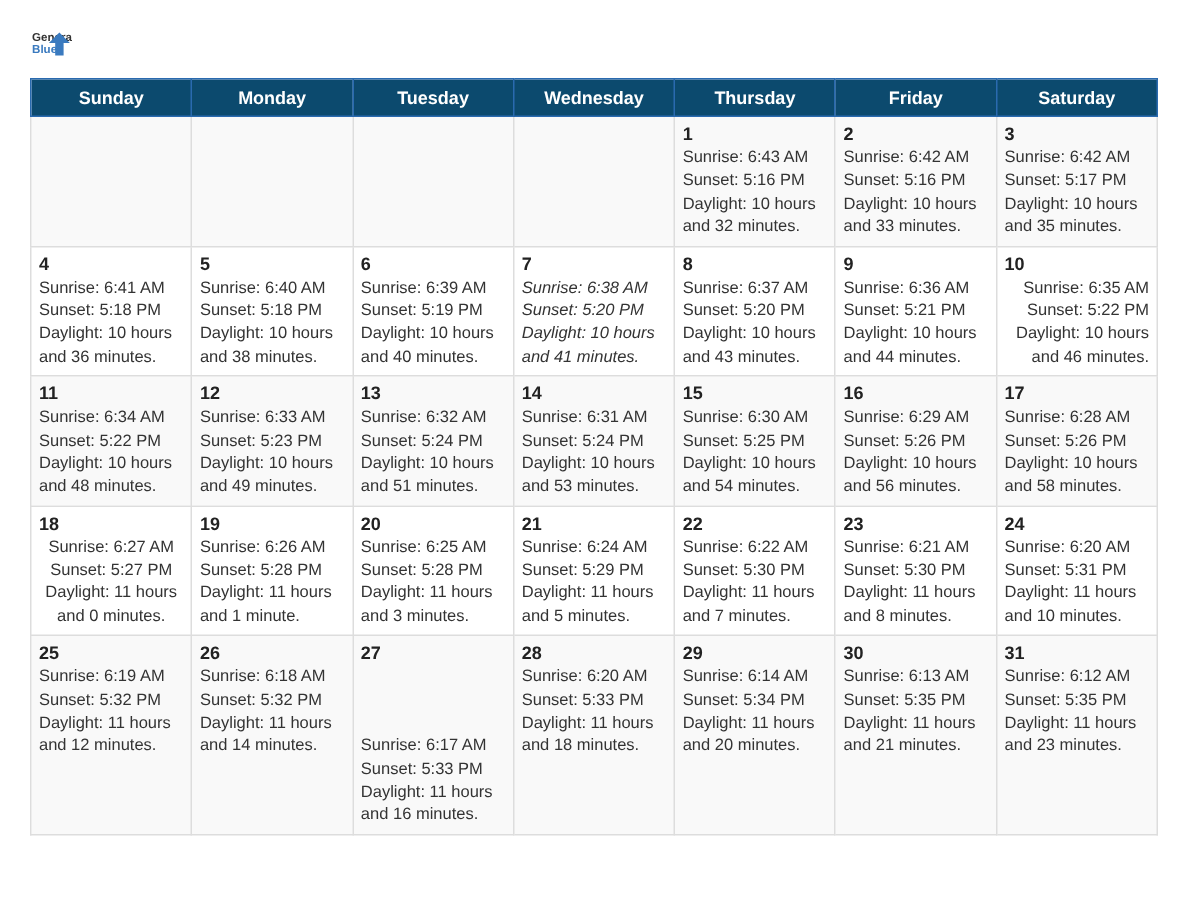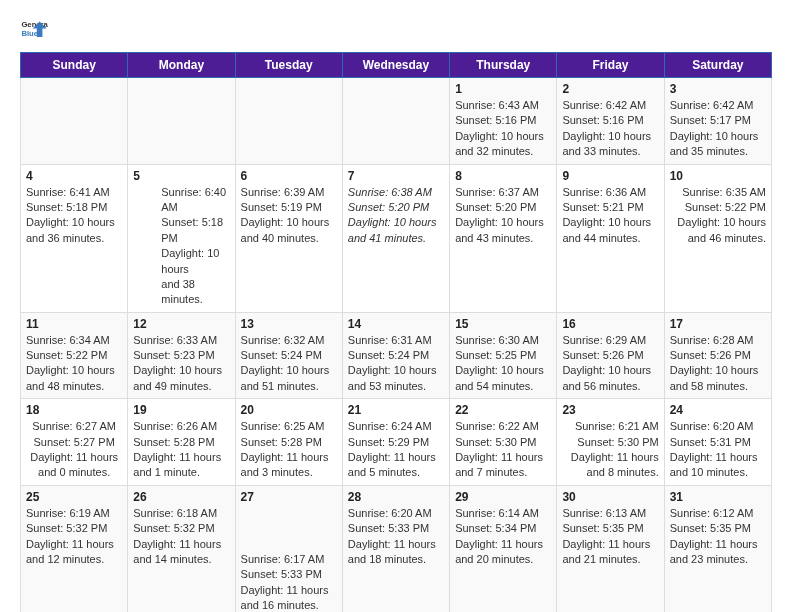--- a/index.html
+++ b/index.html
@@ -33,21 +33,21 @@
       font-size: 15px;
       color: #555;
       margin-bottom: 8px;
     }
     .calendar-table {
       width: 100%;
       border-collapse: collapse;
       font-size: 11px;
     }
     .calendar-table thead th {
-      background-color: #4c1d95;
+      background-color: #0c4a6e;
       color: #fff;
       padding: 5px 6px;
       font-weight: bold;
       font-size: 12px;
       border: 1px solid #2a6aaf;
       margin-top: 48px;
     }
     .calendar-table tbody td {
       border: 1px solid #ddd;
       vertical-align: top;
@@ -143,21 +143,21 @@
       <tr>
         <td>
           <span class="day-number">4</span>
           <div class="day-info" style="white-space: pre-line;">Sunrise: 6:41 AM
 Sunset: 5:18 PM
 Daylight: 10 hours
 and 36 minutes.</div>
         </td>
         <td>
           <span class="day-number">5</span>
-          <div class="day-info" style="white-space: pre-line; margin-left: 28px;">Sunrise: 6:40 AM
+          <div class="day-info" style="white-space: pre-line;">Sunrise: 6:40 AM
 Sunset: 5:18 PM
 Daylight: 10 hours
 and 38 minutes.</div>
         </td>
         <td>
           <span class="day-number">6</span>
           <div class="day-info" style="white-space: pre-line;">Sunrise: 6:39 AM
 Sunset: 5:19 PM
 Daylight: 10 hours
 and 40 minutes.</div>
@@ -273,21 +273,21 @@
         </td>
         <td>
           <span class="day-number">22</span>
           <div class="day-info" style="white-space: pre-line;">Sunrise: 6:22 AM
 Sunset: 5:30 PM
 Daylight: 11 hours
 and 7 minutes.</div>
         </td>
         <td>
           <span class="day-number">23</span>
-          <div class="day-info" style="white-space: pre-line; text-align: right;">Sunrise: 6:21 AM
+          <div class="day-info" style="white-space: pre-line;">Sunrise: 6:21 AM
 Sunset: 5:30 PM
 Daylight: 11 hours
 and 8 minutes.</div>
         </td>
         <td>
           <span class="day-number">24</span>
           <div class="day-info" style="white-space: pre-line;">Sunrise: 6:20 AM
 Sunset: 5:31 PM
 Daylight: 11 hours
 and 10 minutes.</div>

